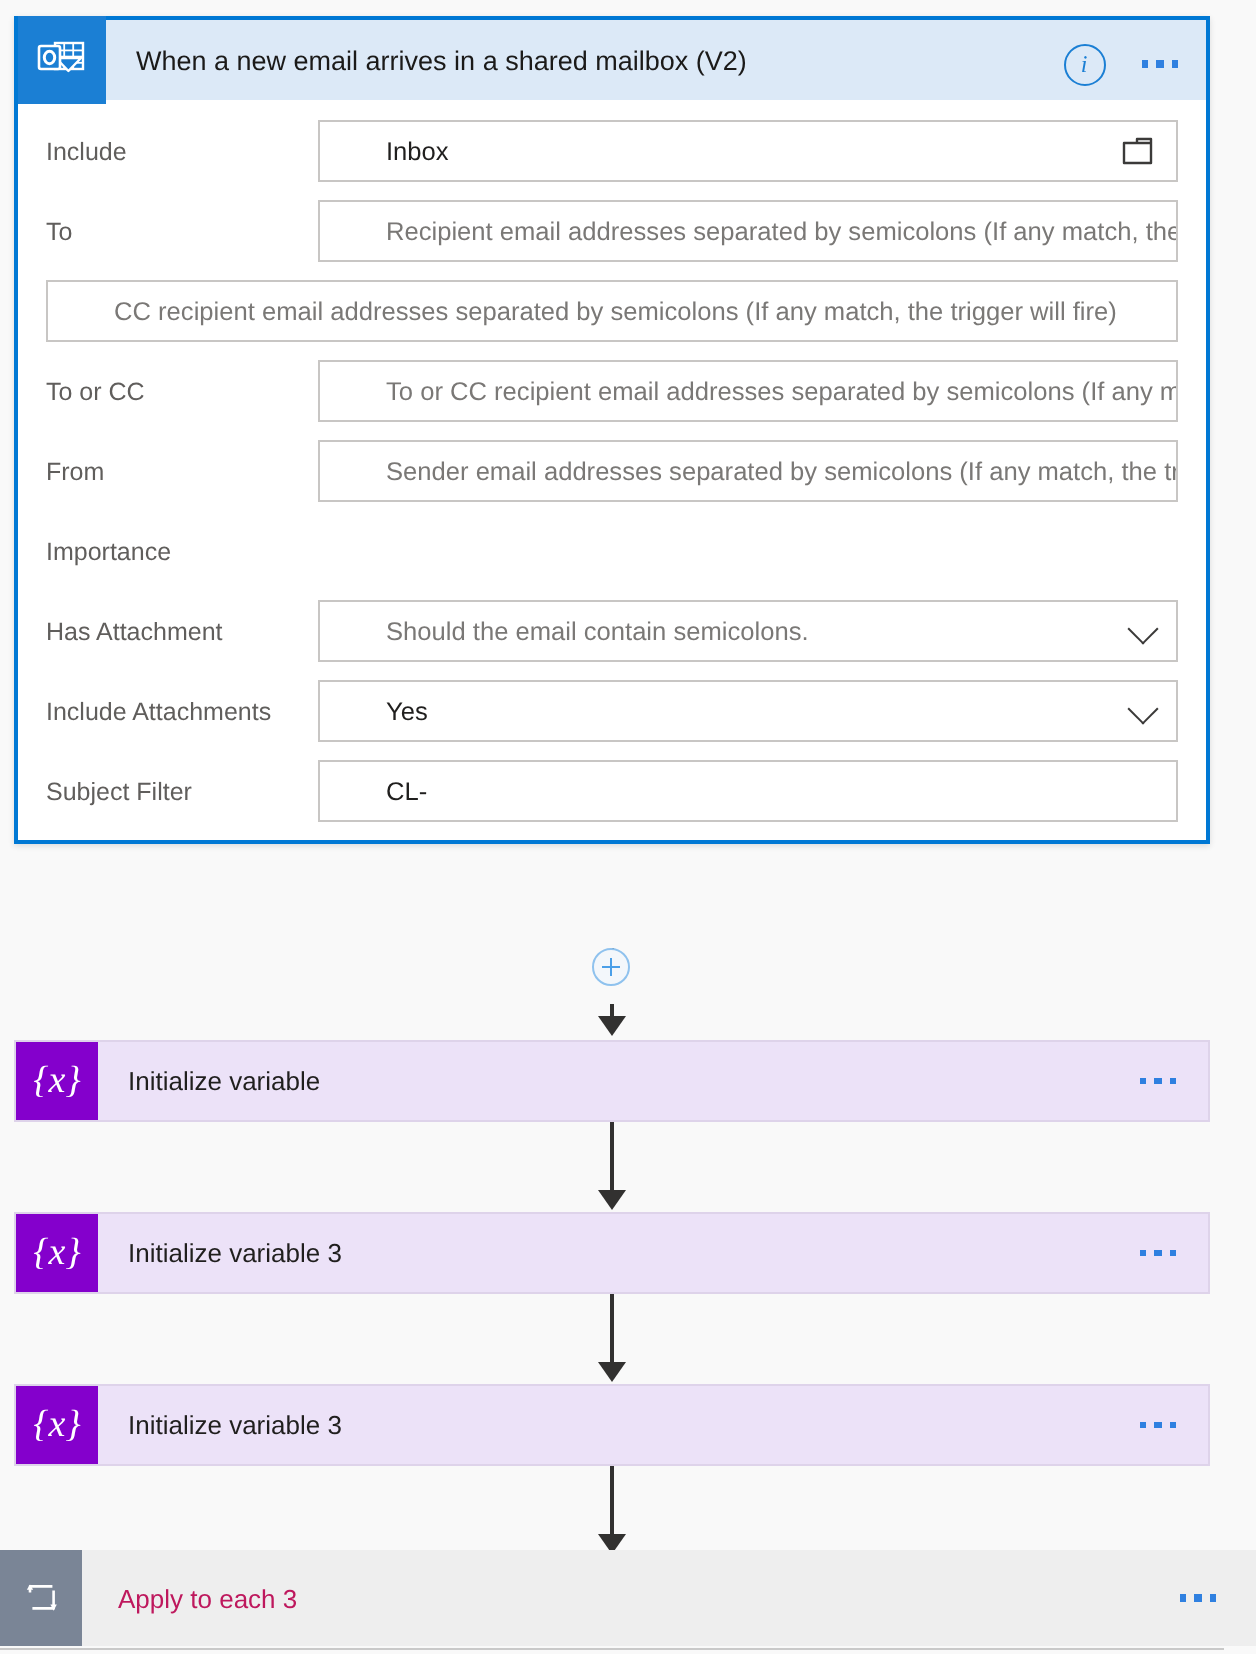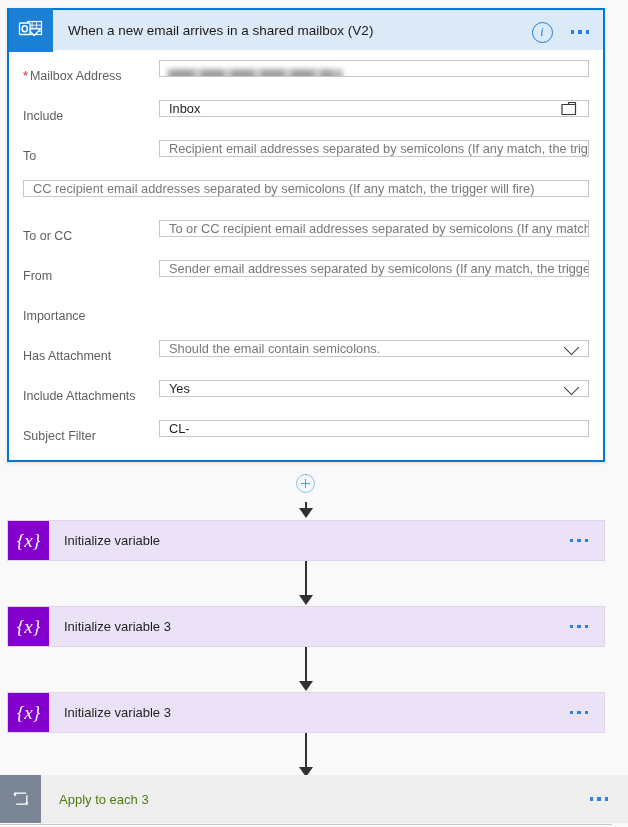--- a/index.html
+++ b/index.html
@@ -118,27 +118,28 @@
     white-space: nowrap;
   }
   .field-label .req {
     color: #d6212b;
     margin-right: 2px;
   }
 
   .field-control {
     flex: 1 1 auto;
     position: relative;
-    height: 17px;
+    height: 31px;
     border: 1px solid #c8c6c4;
     background: #ffffff;
     overflow: hidden;
     display: flex;
     align-items: center;
     cursor: text;
+    padding-left: 24px;
   }
 
   .field-control.dd, .field-control.picker { cursor: pointer; }
 
   .field-text {
     font-size: 12.8px;
     color: #201f1e;
     padding-left: 9px;
     white-space: nowrap;
     line-height: 29px;
@@ -320,21 +321,21 @@
     width: 41px;
     height: 48px;
     flex: 0 0 41px;
     background: #7a8596;
     display: flex;
     align-items: center;
     justify-content: center;
   }
   .scope-card .act-title {
     font-size: 13px;
-    color: #4d7c0f;
+    color: #be185d;
     margin-left: 18px;
     white-space: nowrap;
   }
   .scope-card .ellipsis {
     position: absolute;
     right: 18px;
     top: 50%;
     margin-top: -6px;
   }
   .bottom-rule {
@@ -373,28 +374,20 @@
         <div class="ellipsis">
           <span></span>
             <span></span>
             <span></span>
         </div>
       </div>
     </div>
 
     <div class="form-body">
 
-      <div class="form-row">
-        <div class="field-label">
-          <span class="req">*</span><span>Mailbox Address</span>
-        </div>
-        <div class="field-control">
-          <div class="redact-bar"></div>
-        </div>
-      </div>
 
       <div class="form-row">
         <div class="field-label">Include</div>
         <div class="field-control picker">
           <div class="field-text">Inbox</div>
           <svg class="folder-ico" viewBox="0 0 17 15">
             <path d="M1 3.5 h6.5 v-2 h7 v2 M1 3.5 h13.5 v10 h-13.5 z" fill="none" stroke="#3b3a39" stroke-width="1.2" stroke-linejoin="round"></path>
           </svg>
         </div>
       </div>

